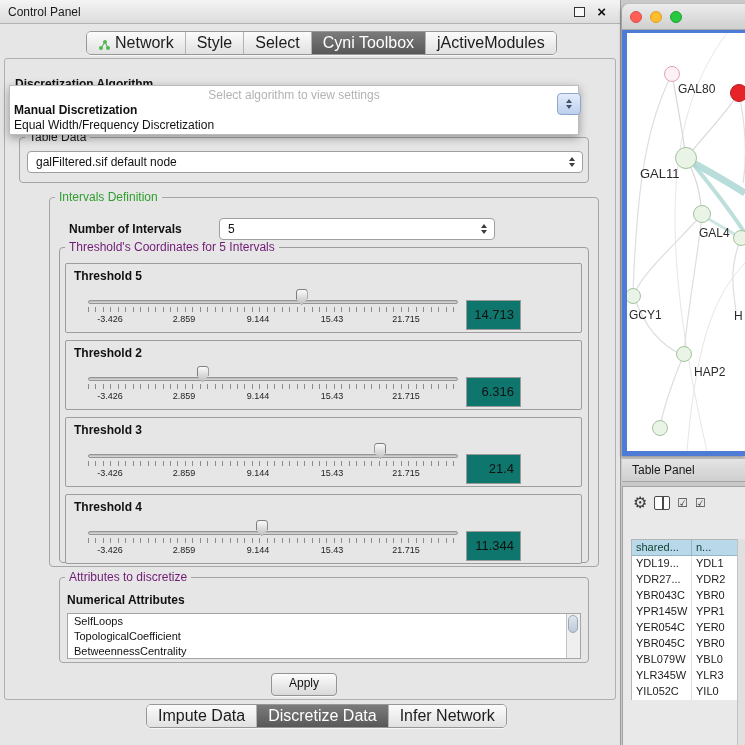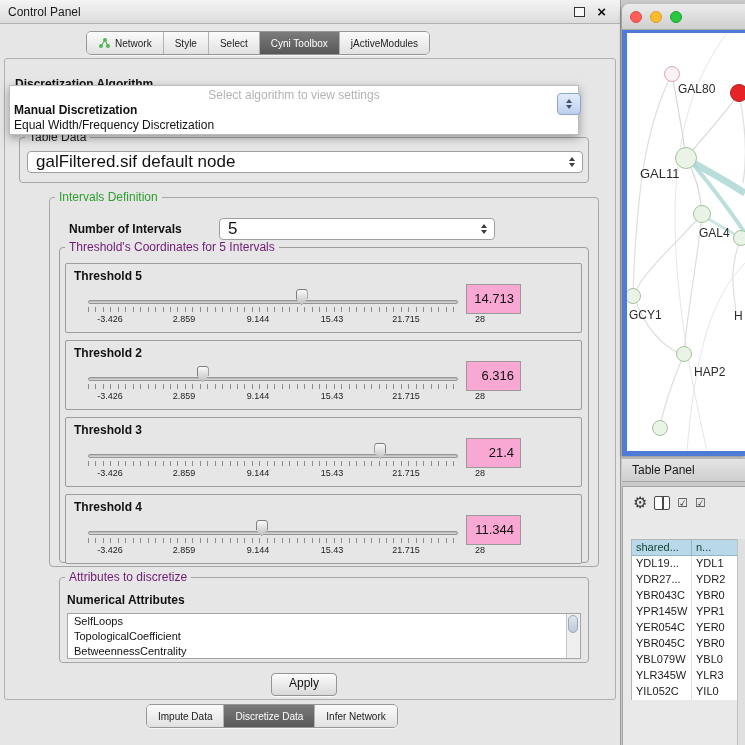--- a/index.html
+++ b/index.html
@@ -14,21 +14,21 @@
   .cp-titlebar{position:absolute;left:0;top:0;width:620px;height:24px;
     background:linear-gradient(#f4f4f4,#dcdcdc);border-bottom:1px solid #b2b2b2;
     display:flex;align-items:center;padding:0 8px;box-sizing:border-box;font-size:12px;color:#1a1a1a;}
   .cp-titlebar .spacer{flex:1;}
   .float-icon{width:9px;height:8px;border:1.5px solid #333;margin-right:12px;background:#f8f8f8;}
   .close-icon{font-size:15px;font-weight:bold;color:#111;line-height:14px;margin-right:6px;}
   
   .tab-strip{position:absolute;display:inline-flex;border:1px solid #979797;border-radius:5px;overflow:hidden;height:22px;box-shadow:0 1px 1px rgba(255,255,255,.7);}
   .top-tabs{left:86px;top:31px;}
   .bottom-tabs-strip{left:146px;top:704px;}
-  .tab{display:flex;align-items:center;gap:4px;padding:0 11px;font-size:10px;color:#1c1c1c;
+  .tab{display:flex;align-items:center;gap:4px;padding:0 11px;font-size:16px;color:#1c1c1c;
     background:linear-gradient(#fbfbfb,#e1e1e1);border-left:1px solid #b3b3b3;cursor:default;white-space:nowrap;}
   .tab:first-child{border-left:none;}
   .tab.selected{background:linear-gradient(#7b7b7b,#585858);color:#fff;}
   
   .cp-body{position:absolute;left:4px;top:58px;width:612px;height:642px;box-sizing:border-box;
     background:#e6e6e6;border:1px solid #b0b0b0;border-radius:3px;}
   
   .algo-label{position:absolute;left:10px;top:18px;font-size:12px;font-weight:bold;color:#111;z-index:1;}
   
   .dropdown-overlay{position:absolute;left:4px;top:26px;width:570px;height:50px;background:#fff;
@@ -42,40 +42,40 @@
     display:flex;flex-direction:column;align-items:center;justify-content:center;gap:2px;}
   .arr-up{width:0;height:0;border-left:3px solid transparent;border-right:3px solid transparent;border-bottom:4px solid #44506b;}
   .arr-down{width:0;height:0;border-left:3px solid transparent;border-right:3px solid transparent;border-top:4px solid #44506b;}
   
   .groupbox{position:absolute;border:1px solid #a6a6a6;border-radius:4px;box-sizing:border-box;}
   .group-label{position:absolute;background:#e6e6e6;padding:0 4px;font-size:12px;color:#1a1a1a;z-index:2;white-space:nowrap;}
   .group-label.green{color:#2f9e2f;}
   .group-label.blue{color:#701a75;}
   
   .combo{position:absolute;display:flex;align-items:center;height:22px;background:#fff;
-    border:1px solid #9f9f9f;border-radius:4px;box-sizing:border-box;font-size:17px;color:#111;}
+    border:1px solid #9f9f9f;border-radius:4px;box-sizing:border-box;font-size:12px;color:#111;}
   .combo-text{flex:1;padding:0 8px;overflow:hidden;white-space:nowrap;}
   .combo-arrows{width:16px;display:flex;flex-direction:column;align-items:center;gap:2px;padding-right:2px;}
   .combo-arrows .arr-up{border-bottom-color:#3c3c3c;}
   .combo-arrows .arr-down{border-top-color:#3c3c3c;}
   .bold-label{position:absolute;font-size:12px;font-weight:bold;color:#111;}
   
   .threshold-box{position:absolute;left:10px;width:517px;height:70px;border:1px solid #9d9d9d;border-radius:2px;box-sizing:border-box;background:#e6e6e6;}
   .threshold-label{position:absolute;left:8px;top:5px;font-size:12px;font-weight:bold;color:#111;}
   .slider{position:absolute;left:22px;top:24px;width:370px;height:36px;}
   .slider-track{position:absolute;left:0;top:12px;width:100%;height:4px;background:linear-gradient(#b4b4b4,#dcdcdc);
     border:1px solid #959595;border-radius:2px;box-sizing:border-box;}
   .minor-ticks{position:absolute;left:0;top:19px;width:100%;height:5px;
     background-image:repeating-linear-gradient(90deg,#8b8b8b 0,#8b8b8b 1px,transparent 1px,transparent 7.45px);}
   .tick-labels{position:absolute;left:0;top:26px;width:100%;height:10px;font-size:9px;color:#222;}
   .tick-labels span{position:absolute;top:0;transform:translateX(-50%);white-space:nowrap;margin-left:22px;}
   .slider-thumb{position:absolute;top:1px;width:12px;height:16px;transform:translateX(-50%);
     background:linear-gradient(#fafafa,#c2c2c2);border:1px solid #7e7e7e;box-sizing:border-box;
     clip-path:polygon(0 0,100% 0,100% 60%,50% 100%,0 60%);border-radius:3px 3px 0 0;}
-  .value-box{position:absolute;left:400px;top:20px;width:55px;height:30px;background:#f9a8d4;
+  .value-box{position:absolute;left:400px;top:36px;width:55px;height:30px;background:#0f766e;
     border:1px solid #9a9a9a;box-sizing:border-box;font-size:13px;color:#111;
     text-align:right;line-height:28px;padding-right:6px;}
   
   .attr-list{position:absolute;left:62px;top:554px;width:514px;height:46px;background:#fff;
     border:1px solid #a5a5a5;box-sizing:border-box;overflow:hidden;}
   .attr-item{font-size:11px;color:#111;padding:0 6px;height:15px;line-height:15px;white-space:nowrap;}
   .attr-scrollbar{position:absolute;right:0;top:0;width:13px;height:100%;background:#efefef;border-left:1px solid #c4c4c4;}
   .attr-scroll-thumb{position:absolute;left:1px;top:1px;width:10px;height:18px;background:linear-gradient(#dfe6ee,#bcc9d8);border:1px solid #9aa8b8;border-radius:5px;box-sizing:border-box;}
   
   .apply-btn{position:absolute;left:266px;top:614px;width:64px;height:21px;

